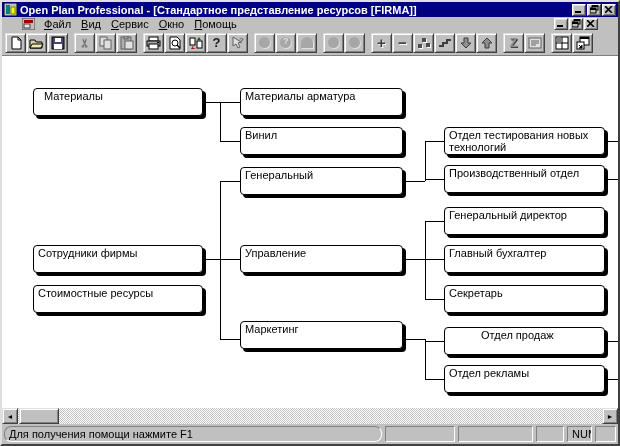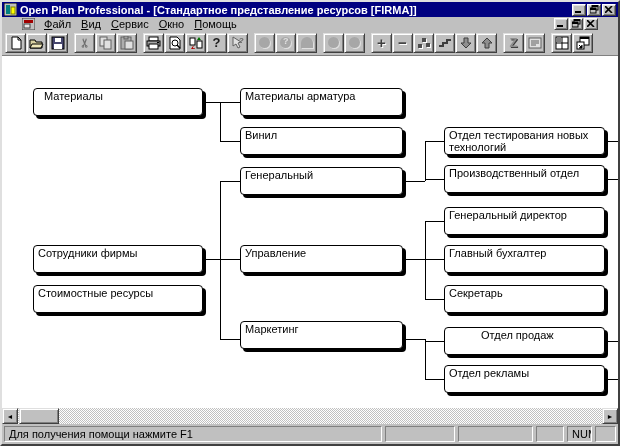--- a/index.html
+++ b/index.html
@@ -63,21 +63,21 @@
           box-shadow:inset 1px 1px 0 #fff, inset -1px -1px 0 #808080;
           display:flex; align-items:center; justify-content:center; font-size:7px; color:#000; flex:0 0 auto; }
   .sthumb { position:absolute; left:17px; top:0; width:40px; height:16px; background:#c0c0c0; border:1px solid;
             border-color:#dfdfdf #404040 #404040 #dfdfdf; box-shadow:inset 1px 1px 0 #fff, inset -1px -1px 0 #808080; }
   .hscroll .track { flex:1 1 auto; }
 
   
   .statusbar { height:20px; flex:0 0 auto; display:flex; align-items:center; gap:3px; padding:2px 2px 2px 2px; background:#c0c0c0; }
   .panel { height:16px; border:1px solid; border-color:#808080 #fff #fff #808080;
            padding:1px 4px; line-height:12px; font-size:11px; color:#000; white-space:nowrap; overflow:hidden; }
-  .panel.main { flex:1 1 auto; }
+  .panel.main { flex:1 1 auto;border-radius:7px; }
   .p2 { width:70px; } .p3 { width:75px; } .p4 { width:28px; } .pnum { width:25px; text-align:center; } .p6 { width:21px; }
 </style>
 </head>
 <body>
 
 <div class="win">
 
   <div class="titlebar">
     <span class="app-icon">
       <svg width="13" height="13" viewBox="0 0 13 13">

